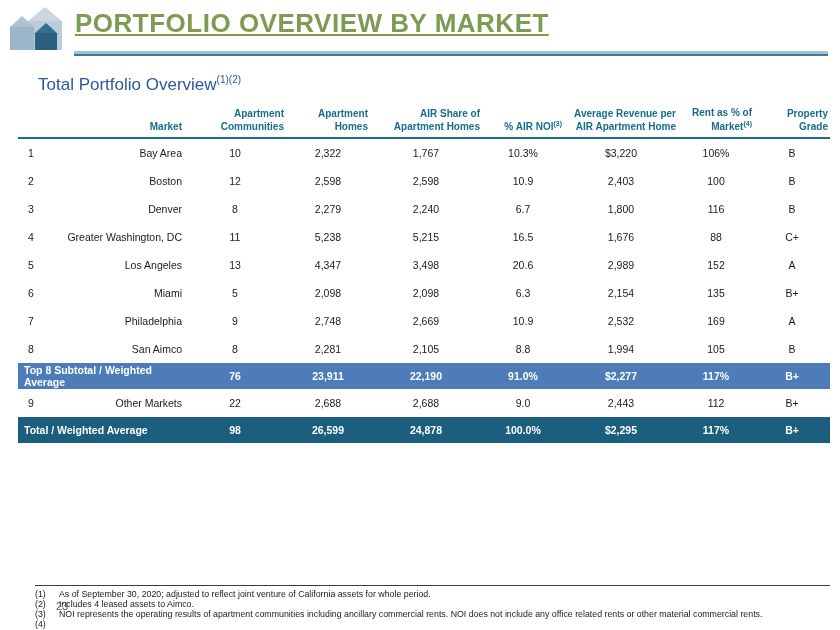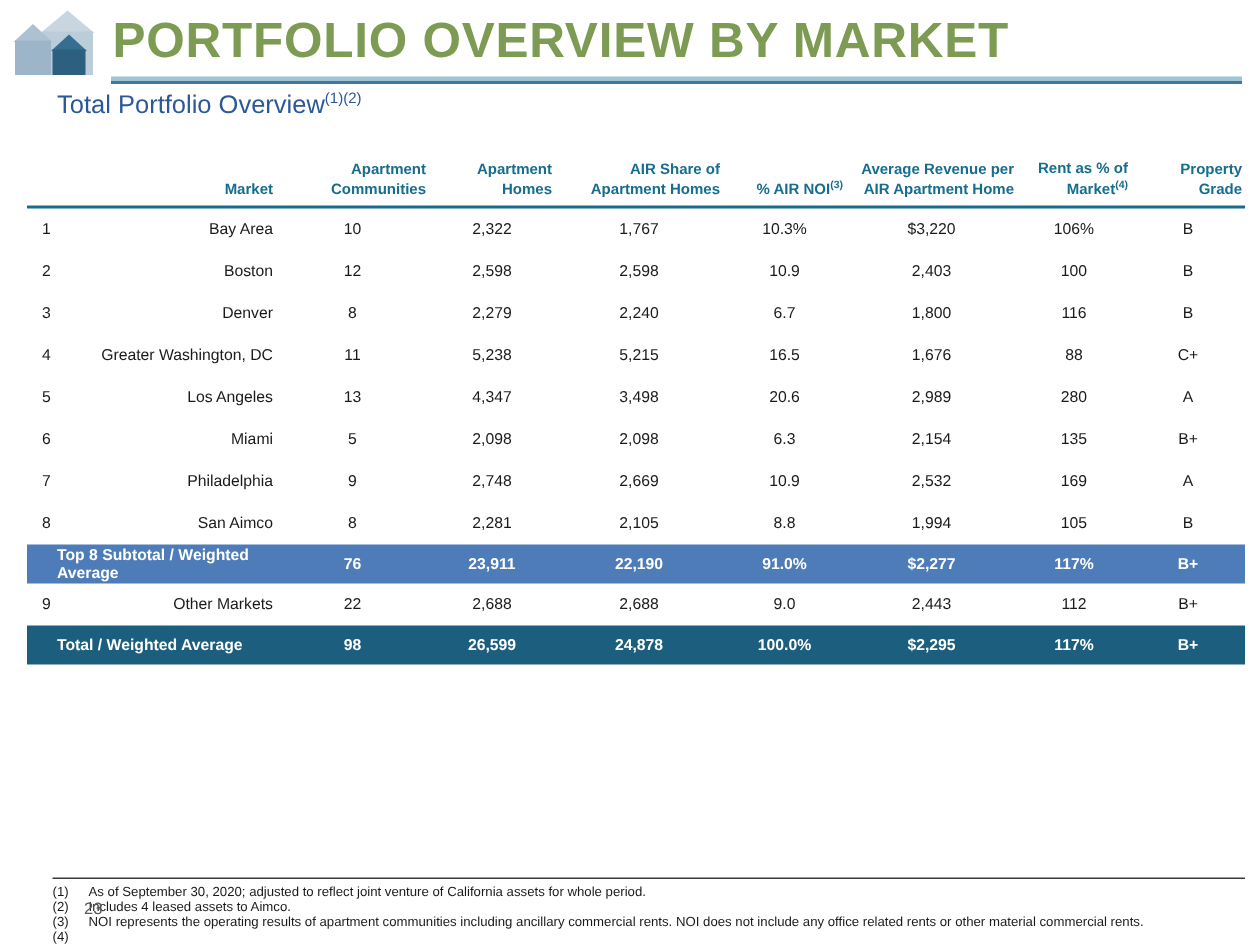--- a/index.html
+++ b/index.html
@@ -6,29 +6,29 @@
   body { font-family:"Liberation Sans", sans-serif; }
   .slide {
     position:relative; width:840px; height:630px; background:#ffffff;
     overflow:hidden;
   }
 
   
   .logo { position:absolute; left:8px; top:5px; width:58px; height:48px; }
   .page-title {
     position:absolute; left:75px; top:8px; width:740px;
-    font-size:33px; font-weight:bold; color:var(--title-green);
-    letter-spacing:0.5px; white-space:nowrap;
+    font-size:26px; font-weight:bold; color:var(--title-green);
+    letter-spacing:0.5px; white-space:nowrap;text-decoration:underline;
   }
   .title-underline { position:absolute; left:74px; top:51px; width:754px; }
   .title-underline .u-light { height:3px; background:var(--underline-light-blue); }
   .title-underline .u-dark { height:2px; background:var(--underline-dark-blue); }
 
   .subtitle {
-    position:absolute; left:38px; top:60px;
+    position:absolute; left:38px; top:74px;
     font-size:17px; color:var(--subtitle-blue);
   }
   .subtitle sup { font-size:10px; }
 
   
   .portfolio-table {
     position:absolute; left:18px; top:106px; width:812px;
     border-collapse:collapse; table-layout:fixed;
   }
   .portfolio-table thead th {
@@ -38,21 +38,21 @@
   }
   .portfolio-table thead th sup { font-size:7px; }
   .portfolio-table tbody td {
     font-size:10.5px; color:#1a1a1a; height:28px; text-align:center;
     padding:0 2px; vertical-align:middle;
   }
   .portfolio-table td.c-market { text-align:right; padding-left:6px; }
   .portfolio-table tr.band td {
     color:#ffffff; font-weight:bold; height:26px;
   }
-  .portfolio-table tr.band td.band-label { text-align:left; padding-left:20px; }
+  .portfolio-table tr.band td.band-label { text-align:left; padding-left:6px; }
   .portfolio-table tr.band-subtotal td { background:var(--subtotal-band-blue); }
   .portfolio-table tr.band-total td { background:var(--total-band-teal); }
 
   
   .footnote-rule { position:absolute; left:35px; top:585px; width:795px; height:1px; background:#3a3a3a; }
   .footnotes { position:absolute; left:35px; top:589px; width:800px; }
   .fn-line { display:flex; font-size:8.8px; color:#1a1a1a; line-height:10px; white-space:nowrap; }
   .fn-num { width:16px; flex:0 0 16px; }
   .fn-text { padding-left:8px; }
   .page-number { position:absolute; left:12px; top:600px; font-size:11px; color:#595959;margin-left:44px; }
@@ -152,21 +152,21 @@
       <td>C+</td>
     </tr>
         <tr>
       <td class="c-num">5</td>
       <td class="c-market">Los Angeles</td>
       <td>13</td>
       <td>4,347</td>
       <td>3,498</td>
       <td>20.6</td>
       <td>2,989</td>
-      <td>280</td>
+      <td>152</td>
       <td>A</td>
     </tr>
         <tr>
       <td class="c-num">6</td>
       <td class="c-market">Miami</td>
       <td>5</td>
       <td>2,098</td>
       <td>2,098</td>
       <td>6.3</td>
       <td>2,154</td>

